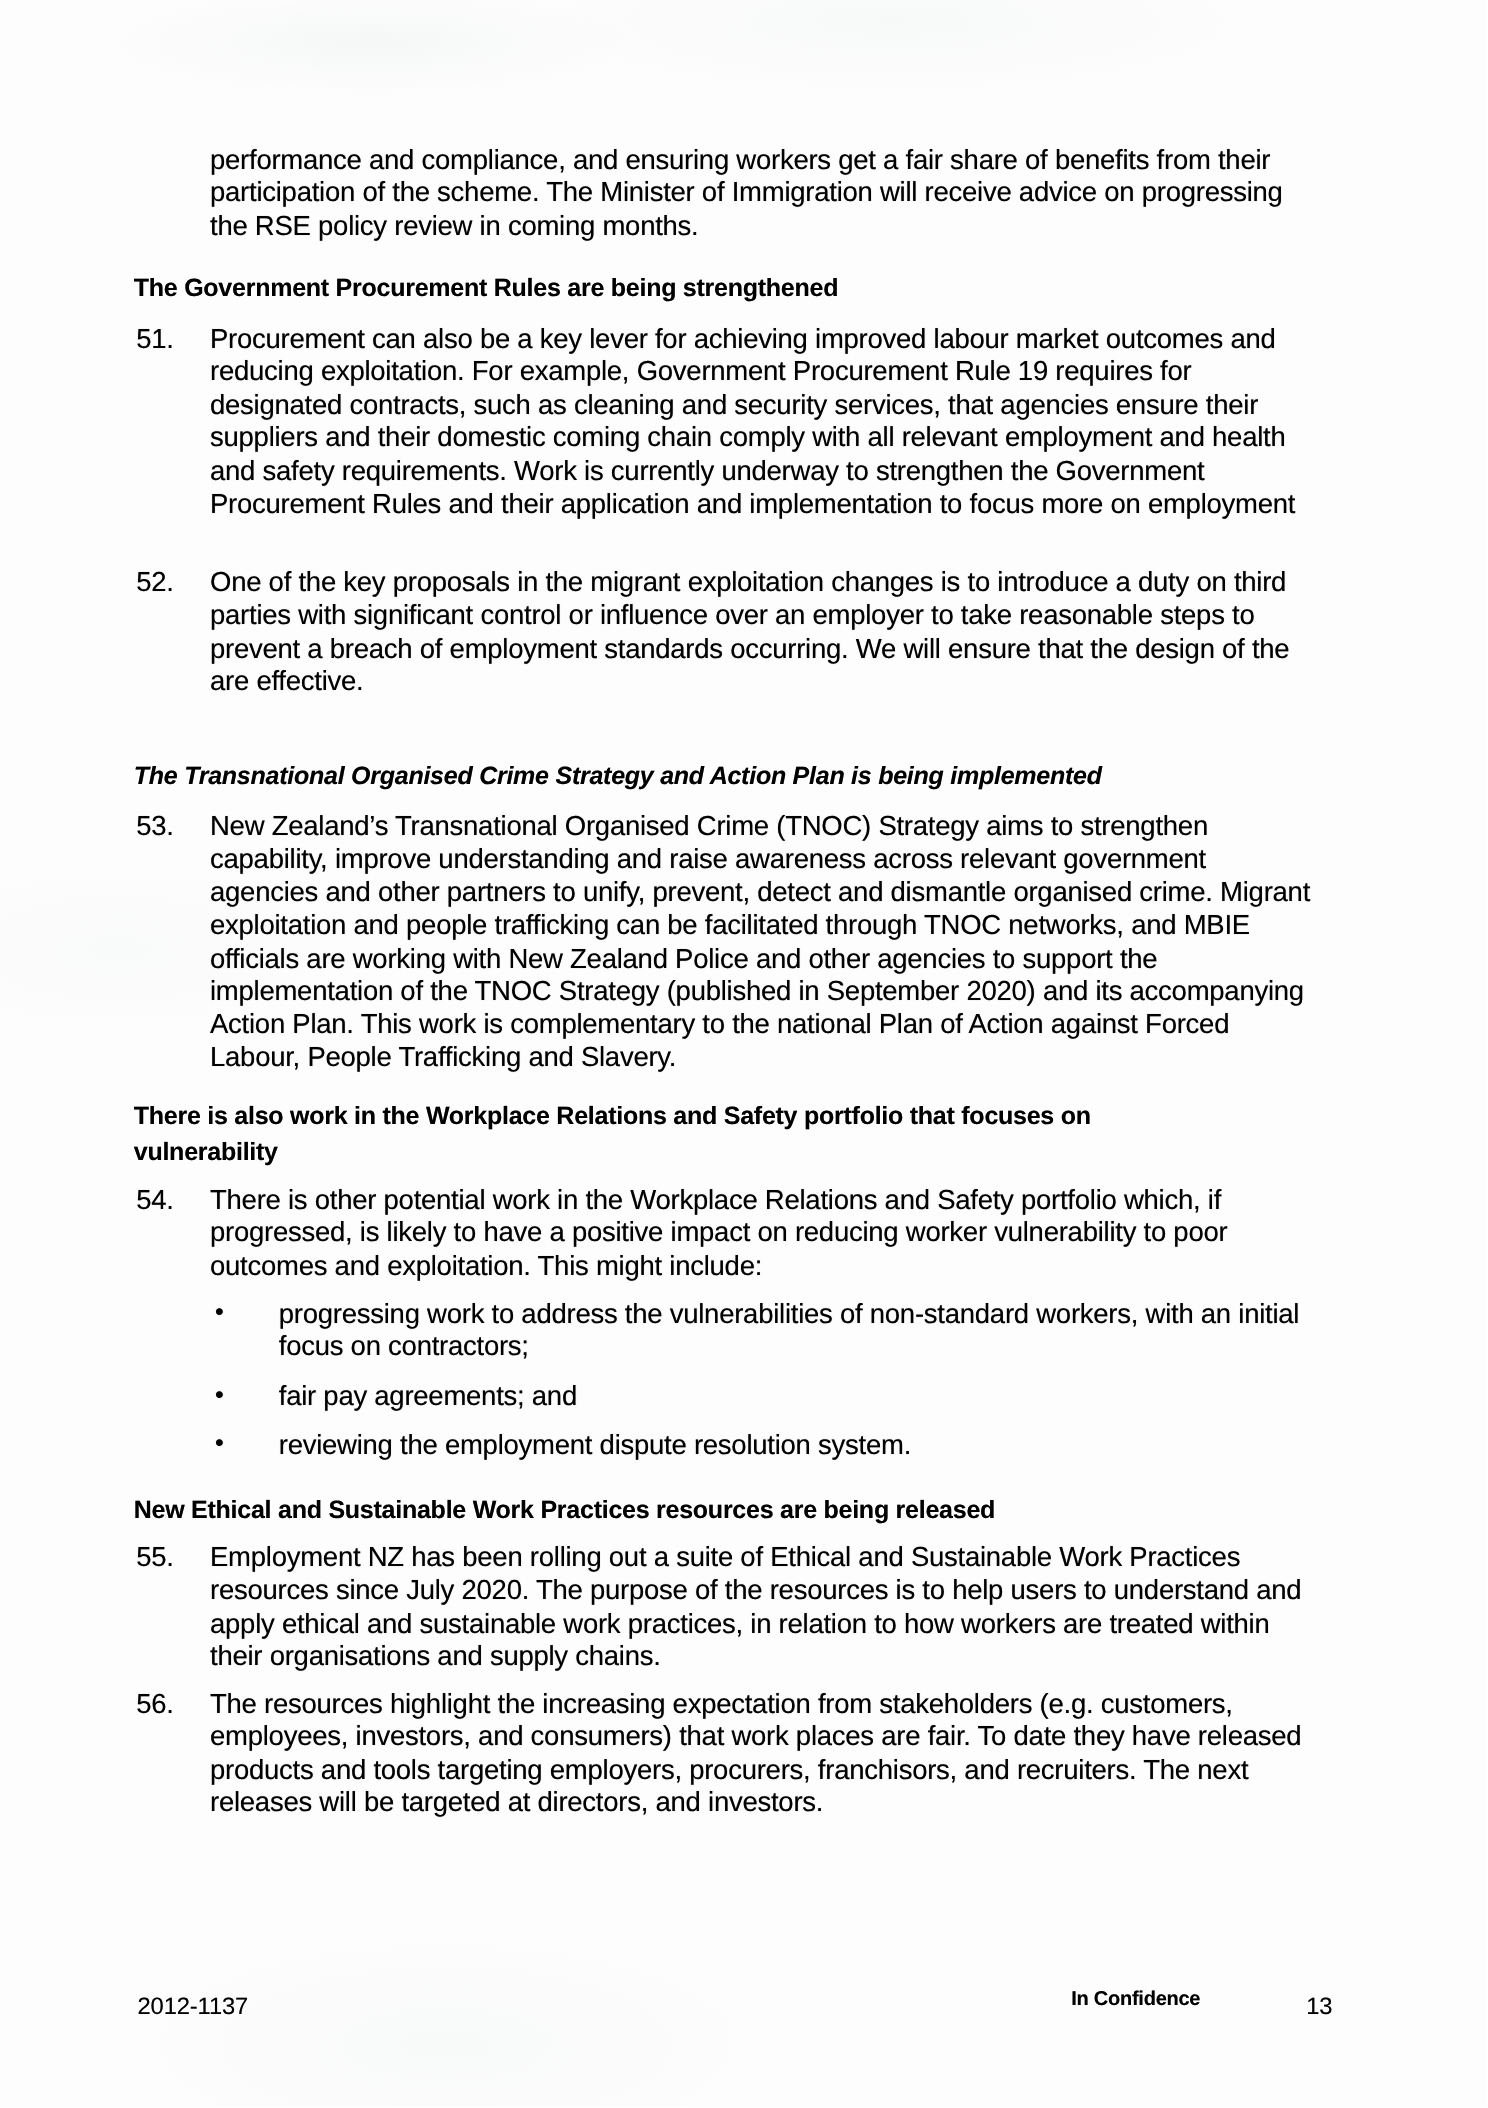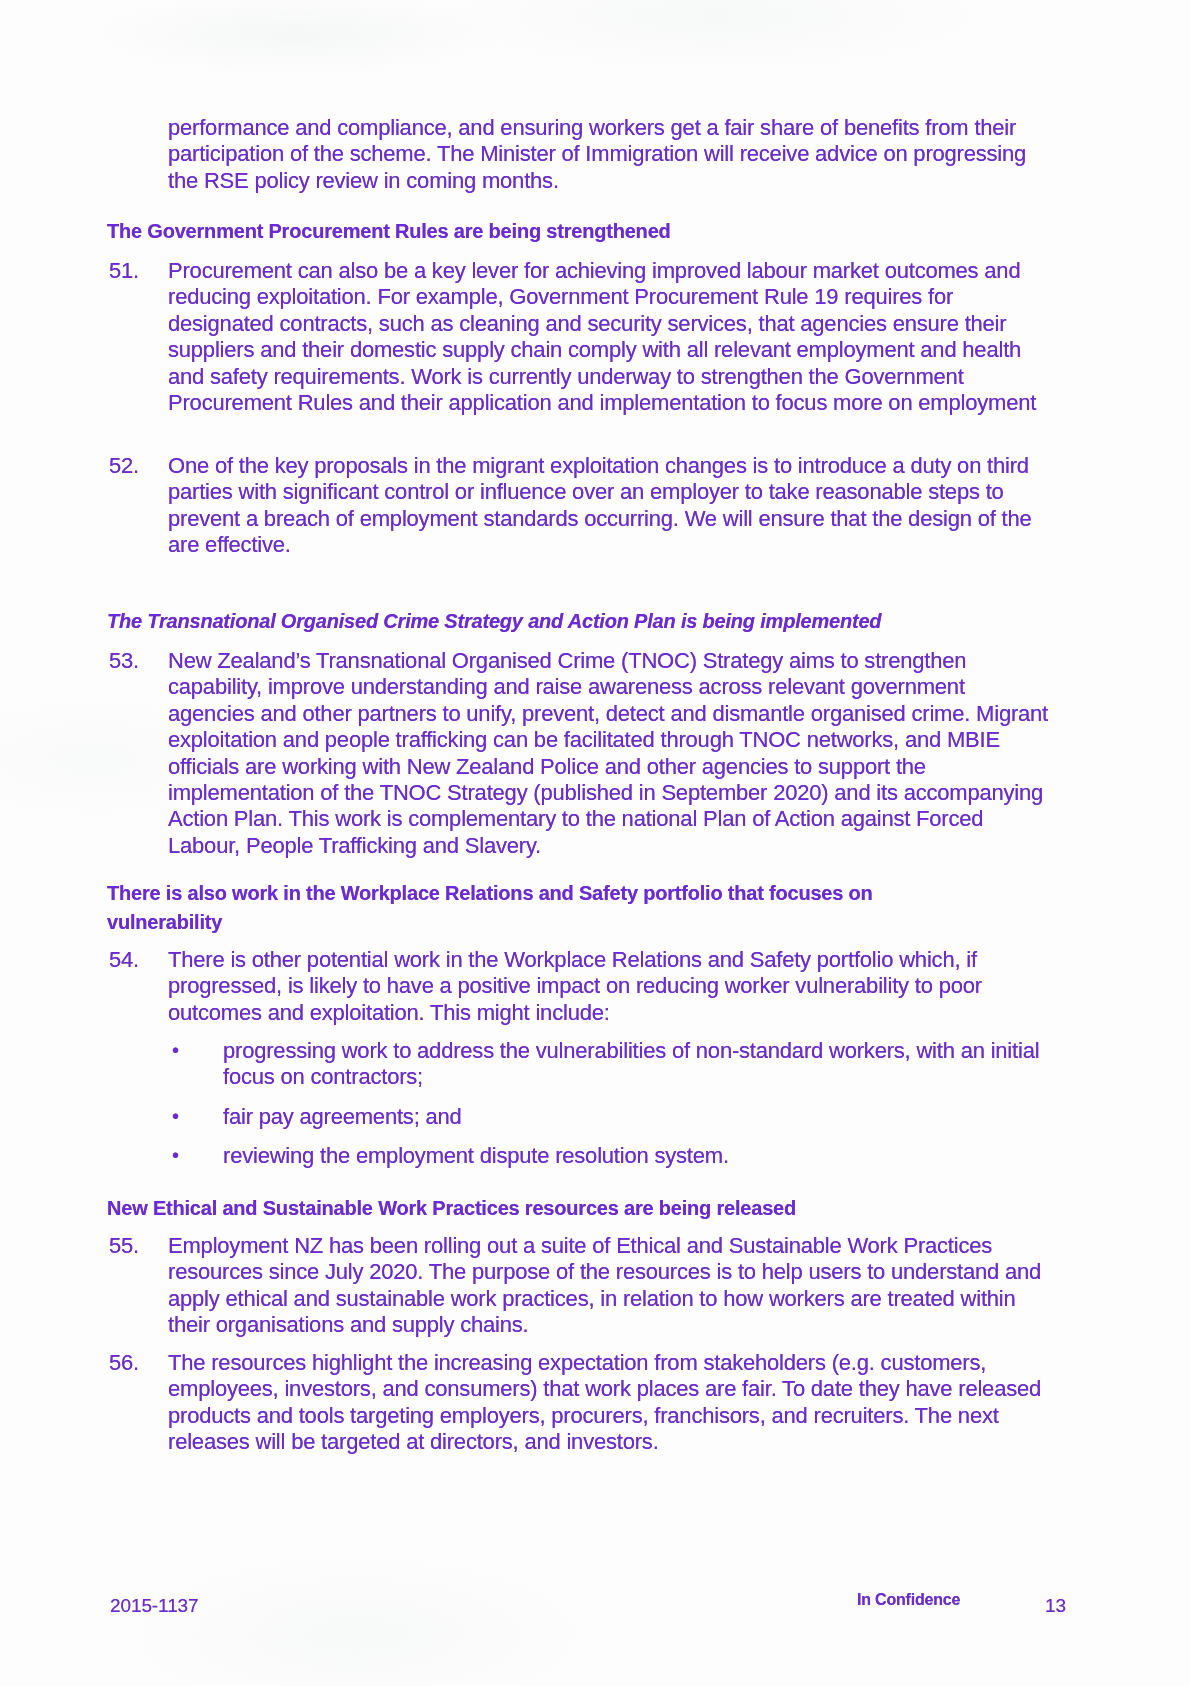--- a/index.html
+++ b/index.html
@@ -7,21 +7,21 @@
     padding: 0;
     background: #ffffff;
   }
   #page {
     position: relative;
     width: 1190px;
     height: 1686px;
     background: #fdfdfd;
     overflow: hidden;
     font-family: "Liberation Sans", sans-serif;
-    color: #6d28d9;
+    color: #000000;
   }
   
   .block {
     position: absolute;
     white-space: nowrap;
   }
   .body-txt {
     font-size: 22px;
     line-height: 26.4px;
     letter-spacing: -0.2px;
@@ -89,21 +89,21 @@
   </div>
 
   <div class="block heading" style="left:107px; top:217px;">The Government Procurement Rules are being strengthened</div>
 
   <div class="block body-txt numbered" style="left:109px; top:258px;">
     <span class="num">51.</span>
     <div class="lines">
       <div class="ln">Procurement can also be a key lever for achieving improved labour market outcomes and</div>
       <div class="ln">reducing exploitation. For example, Government Procurement Rule 19 requires for</div>
       <div class="ln">designated contracts, such as cleaning and security services, that agencies ensure their</div>
-      <div class="ln">suppliers and their domestic supply chain comply with all relevant employment and health</div>
+      <div class="ln">suppliers and their domestic coming chain comply with all relevant employment and health</div>
       <div class="ln">and safety requirements. Work is currently underway to strengthen the Government</div>
       <div class="ln">Procurement Rules and their application and implementation to focus more on employment</div>
     </div>
   </div>
 
   <div class="block body-txt numbered" style="left:109px; top:453px;">
     <span class="num">52.</span>
     <div class="lines">
       <div class="ln">One of the key proposals in the migrant exploitation changes is to introduce a duty on third</div>
       <div class="ln">parties with significant control or influence over an employer to take reasonable steps to</div>
@@ -179,16 +179,16 @@
   <div class="block body-txt numbered" style="left:109px; top:1350px;">
     <span class="num">56.</span>
     <div class="lines">
       <div class="ln">The resources highlight the increasing expectation from stakeholders (e.g. customers,</div>
       <div class="ln">employees, investors, and consumers) that work places are fair. To date they have released</div>
       <div class="ln">products and tools targeting employers, procurers, franchisors, and recruiters. The next</div>
       <div class="ln">releases will be targeted at directors, and investors.</div>
     </div>
   </div>
 
-  <div class="block footer-txt" style="left:110px; top:1595px;">2015-1137</div>
+  <div class="block footer-txt" style="left:110px; top:1595px;">2012-1137</div>
   <div class="block footer-class" style="left:857px; top:1591px;">In Confidence</div>
   <div class="block footer-txt" style="left:1045px; top:1595px;">13</div>
 </div>
 
 </body></html>

